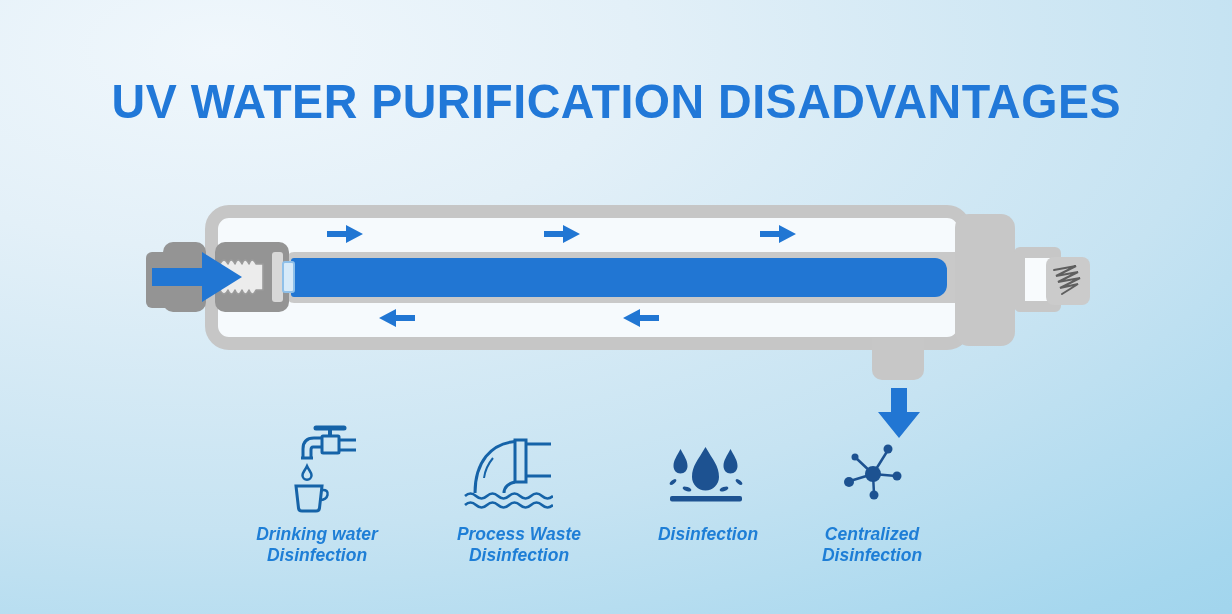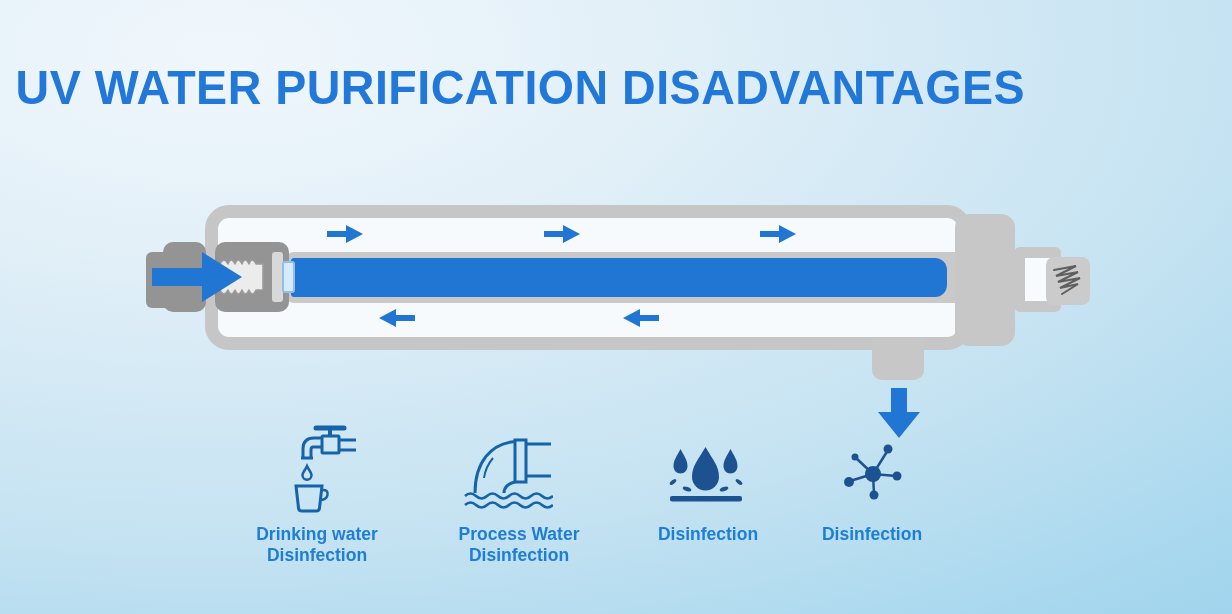--- a/index.html
+++ b/index.html
@@ -3,21 +3,21 @@
 <meta charset="utf-8">
 <style>
   html,body{margin:0;padding:0;}
   .stage{
     position:relative;width:1232px;height:614px;overflow:hidden;
     font-family:"Liberation Sans", sans-serif;
     background:radial-gradient(140% 135% at 18% 8%,
       #f0f7fc 0%, #e3f0f8 24%, #c6e3f2 58%, #a6d7ee 84%, #99d1eb 100%);
   }
   
-  .title-wrap{position:absolute;left:0;top:60px;width:100%;}
+  .title-wrap{position:absolute;left:0;top:74px;width:100%;text-align:center;}
   .title-wrap span{
     display:inline-block;font-size:48px;font-weight:bold;color:#2178d8;
     letter-spacing:0.5px;transform:scaleX(0.97);white-space:nowrap;
   }
   
   .abs{position:absolute;}
   .shell{
     left:205px;top:205px;width:766px;height:145px;box-sizing:border-box;
     border:13px solid #c6c6c6;border-radius:24px;background:#f6fafd;
   }
@@ -33,21 +33,21 @@
   .endcap{left:955px;top:214px;width:60px;height:132px;background:#c7c7c7;border-radius:14px;}
   .bracket{left:1014px;top:247px;width:47px;height:65px;box-sizing:border-box;
            border:11px solid #c7c7c7;border-radius:6px;background:#f8fbfd;}
   .springblock{left:1046px;top:257px;width:44px;height:48px;background:#cbcbcb;border-radius:8px;}
   .outlet{left:872px;top:338px;width:52px;height:42px;background:#c7c7c7;border-radius:0 0 10px 10px;}
   .arrow-svg{display:block;}
   .item{position:absolute;top:420px;height:170px;}
   .item .icon{position:absolute;}
   .label{
     position:absolute;top:104px;left:0;width:100%;text-align:center;
-    font-size:17.5px;font-weight:bold;color:#1e7ed6;line-height:21px;
+    font-size:17.5px;font-weight:bold;color:#1e7ed6;line-height:21px;font-style:italic;
   }
 </style>
 </head>
 <body>
 
 <div class="stage">
 
   <div class="title-wrap">
     <span>UV WATER PURIFICATION DISADVANTAGES</span>
   </div>
@@ -126,21 +126,21 @@
         <rect x="52" y="2" width="11" height="42"></rect>
         <path d="M63 6 H88 M63 38 H88"></path>
         <path d="M52 3.5 C28 5.5 12 24 12 55"></path>
         <path d="M52 44 C46 45 41 49 41 55"></path>
         <path d="M30 20 C25 26 22 32 21 40" stroke-width="2"></path>
         <path d="M2 58 q5.5 -5 11 0 t11 0 t11 0 t11 0 t11 0 t11 0 t11 0 t11 0" stroke-width="2.6"></path>
         <path d="M2 67 q5.5 -5 11 0 t11 0 t11 0 t11 0 t11 0 t11 0 t11 0 t11 0" stroke-width="2.6"></path>
       </g>
     </svg>
     <div class="label">
-      <div>Process Water</div>
+      <div>Process Waste</div>
       <div>Disinfection</div>
     </div>
   </div>
 
   <div class="item" style="left:628px;width:160px;">
     <svg class="icon" style="left:40px;top:22px;" width="78" height="62" viewBox="0 0 78 62">
       <g fill="#1d5291">
         <path d="M37.5 5 C30 18 24 24 24 35 C24 42.5 30 48.5 37.5 48.5 C45 48.5 51 42.5 51 35 C51 24 45 18 37.5 5 Z"></path>
         <path d="M12.5 7 C9 14 5.5 18 5.5 24 C5.5 28.5 8.5 31.5 12.5 31.5 C16.5 31.5 19.5 28.5 19.5 24 C19.5 18 16 14 12.5 7 Z"></path>
         <path d="M62.5 7 C59 14 55.5 18 55.5 24 C55.5 28.5 58.5 31.5 62.5 31.5 C66.5 31.5 69.5 28.5 69.5 24 C69.5 18 66 14 62.5 7 Z"></path>
@@ -162,17 +162,18 @@
         <path d="M30 32 L45 8 M30 32 L13 16 M30 32 L7 39 M30 32 L31 52 M30 32 L53 34" fill="none"></path>
         <circle cx="30" cy="32" r="8" stroke="none"></circle>
         <circle cx="45" cy="7" r="4.5" stroke="none"></circle>
         <circle cx="12" cy="15" r="3.5" stroke="none"></circle>
         <circle cx="6" cy="40" r="5" stroke="none"></circle>
         <circle cx="31" cy="53" r="4.5" stroke="none"></circle>
         <circle cx="54" cy="34" r="4.5" stroke="none"></circle>
       </g>
     </svg>
     <div class="label">
+      <div>Centralized</div>
       <div>Disinfection</div>
     </div>
   </div>
 
 </div>
 
 </body></html>

